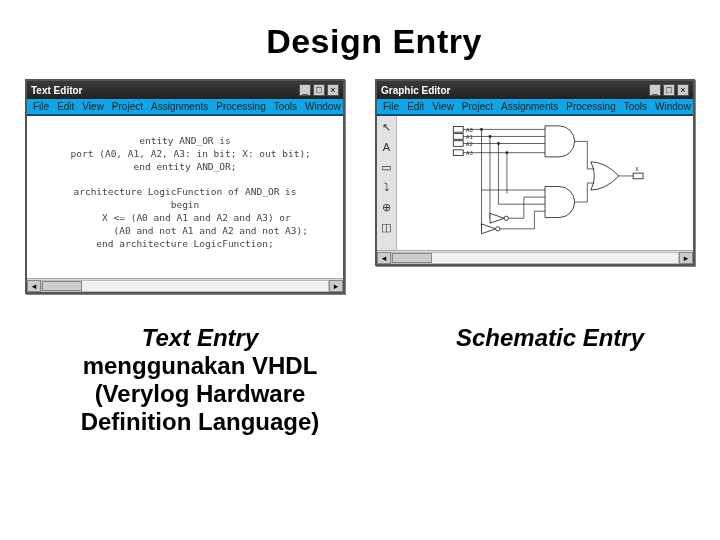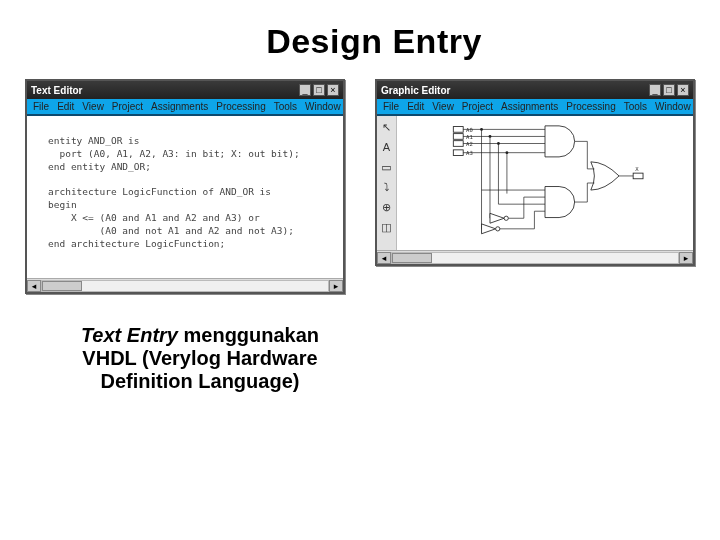--- a/index.html
+++ b/index.html
@@ -26,20 +26,21 @@
     display: flex;
     justify-content: center;
     gap: 30px;
     padding: 0 28px;
   }
   .app-window {
     border: 2px solid #555;
     background: #ddd;
     width: 320px;
     box-shadow: 1px 1px 0 #888;
+    text-align: center;
   }
   .app-window.tall { height: 187px; }
   .app-window.short { height: 215px; }
   .titlebar {
     background: linear-gradient(#3a3a3a,#222);
     color: #fff;
     display: flex;
     align-items: center;
     justify-content: space-between;
     height: 18px;
@@ -119,21 +120,21 @@
   .wire { stroke: #222; stroke-width: 1; fill: none; }
   .gate { stroke: #222; stroke-width: 1.2; fill: #fff; }
   .dot { fill: #222; }
 
   .captions {
     display: flex;
     justify-content: space-between;
     padding: 30px 60px 0 60px;
   }
   .cap-left, .cap-right {
-    font-size: 20px;
+    font-size: 24px;
     font-weight: 700;
     text-align: center;
   }
   .cap-left { width: 280px; }
   .cap-right { width: 220px; font-style: italic; }
   .cap-left .em { font-style: italic; }
 </style>
 </head>
 <body>
 
@@ -291,13 +292,14 @@
       <div class="arrow">▸</div>
     </div>
   </div>
 
 </div>
 
 <div class="captions">
   <div class="cap-left">
     <span class="em">Text Entry</span><span> menggunakan VHDL (Verylog Hardware Definition Language)</span>
   </div>
+  <div class="cap-right">Schematic Entry</div>
 </div>
 
 </body></html>

